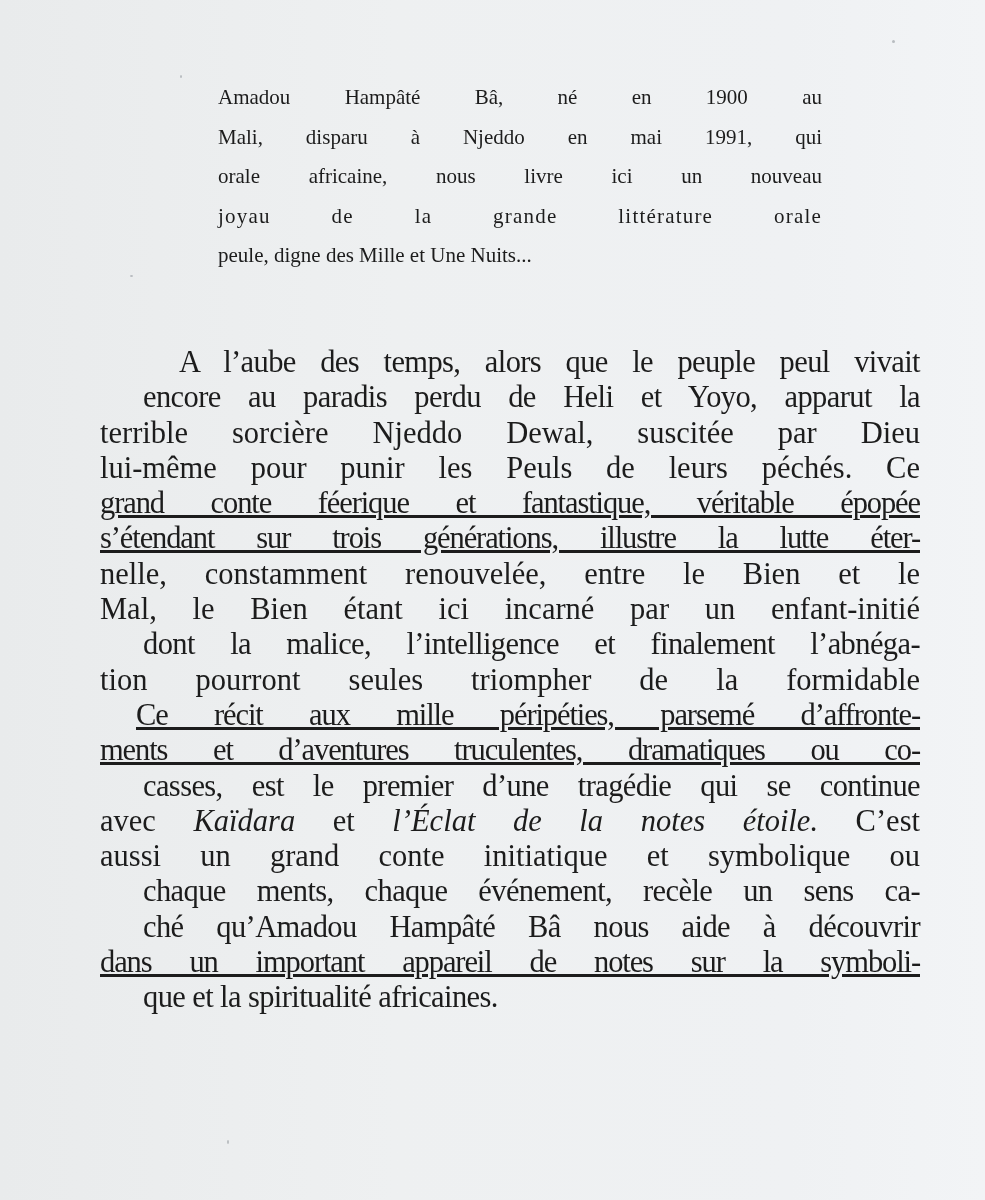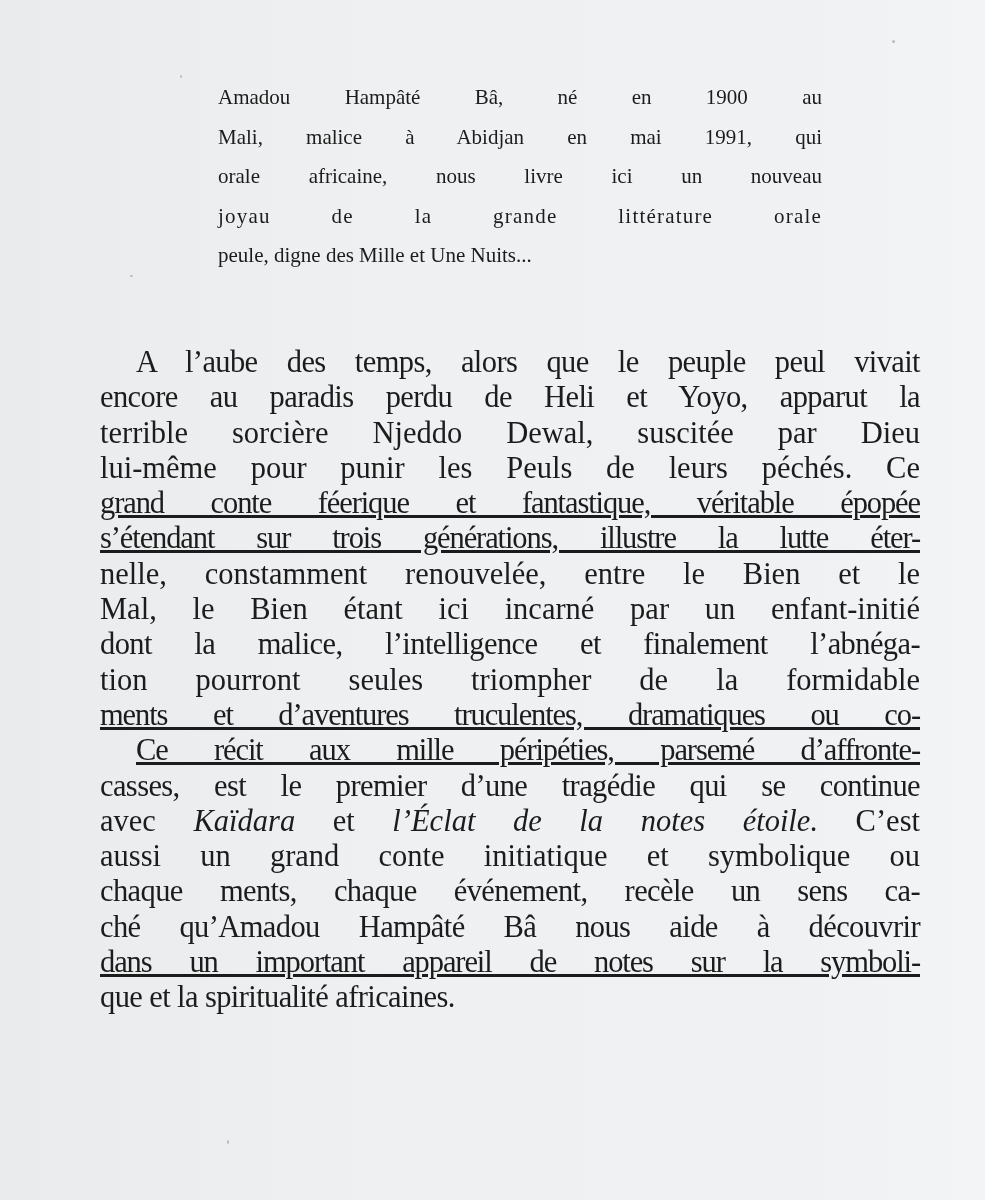--- a/index.html
+++ b/index.html
@@ -51,61 +51,62 @@
     transform-origin: left center;
   }
   .body-text .line.last {
     text-align-last: left;
   }
   .body-text .line.indent {
     padding-left: 36px;
   }
   .body-text .line.condensed {
     letter-spacing: -0.6px;
+    margin-left: 43px;
   }
   .body-text .line.squeeze {
     letter-spacing: -1.1px;
     text-decoration: underline;
   }
   em { }
   .speck {
     position: absolute;
     background: #b8bcc0;
     border-radius: 50%;
   }
 </style>
 </head>
 <body>
 
 <div>
 
   <div class="intro">
     <span class="line">Amadou Hampâté Bâ, né en 1900 au</span>
-    <span class="line">Mali, malice à Abidjan en mai 1991, qui</span>
+    <span class="line">Mali, disparu à Njeddo en mai 1991, qui</span>
     <span class="line">orale africaine, nous livre ici un nouveau</span>
     <span class="line" style="letter-spacing:1.2px">joyau de la grande littérature orale</span>
     <span class="line last">peule, digne des Mille et Une Nuits...</span>
   </div>
 
   <div class="body-text">
     <div>
       <span class="line indent condensed">A l’aube des temps, alors que le peuple peul vivait</span>
       <span class="line condensed">encore au paradis perdu de Heli et Yoyo, apparut la</span>
       <span class="line">terrible sorcière Njeddo Dewal, suscitée par Dieu</span>
       <span class="line">lui-même pour punir les Peuls de leurs péchés. Ce</span>
       <span class="line squeeze">grand conte féerique et fantastique, véritable épopée</span>
       <span class="line squeeze">s’étendant sur trois générations, illustre la lutte éter-</span>
       <span class="line">nelle, constamment renouvelée, entre le Bien et le</span>
       <span class="line">Mal, le Bien étant ici incarné par un enfant-initié</span>
       <span class="line condensed">dont la malice, l’intelligence et finalement l’abnéga-</span>
       <span class="line">tion pourront seules triompher de la formidable</span>
     </div>
     <div>
+      <span class="line indent squeeze">Ce récit aux mille péripéties, parsemé d’affronte-</span>
       <span class="line squeeze">ments et d’aventures truculentes, dramatiques ou co-</span>
-      <span class="line indent squeeze">Ce récit aux mille péripéties, parsemé d’affronte-</span>
       <span class="line condensed">casses, est le premier d’une tragédie qui se continue</span>
       <span class="line"><span>avec </span><em>Kaïdara</em><span> et </span><em>l’Éclat de la notes étoile.</em><span> C’est</span></span>
       <span class="line">aussi un grand conte initiatique et symbolique ou</span>
       <span class="line condensed">chaque ments, chaque événement, recèle un sens ca-</span>
       <span class="line condensed">ché qu’Amadou Hampâté Bâ nous aide à découvrir</span>
       <span class="line squeeze">dans un important appareil de notes sur la symboli-</span>
       <span class="line last condensed">que et la spiritualité africaines.</span>
     </div>
   </div>
 

